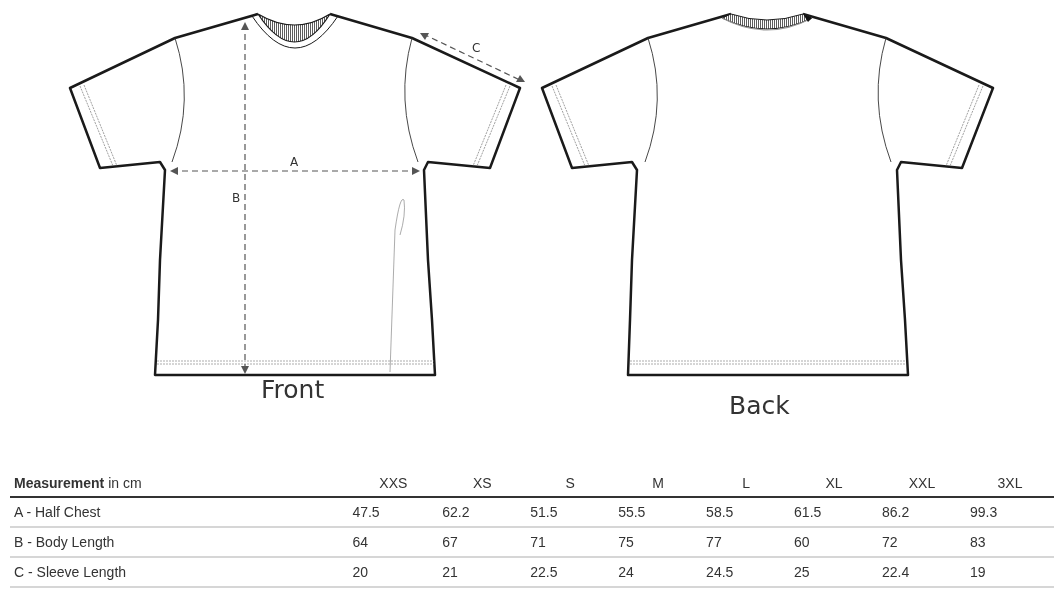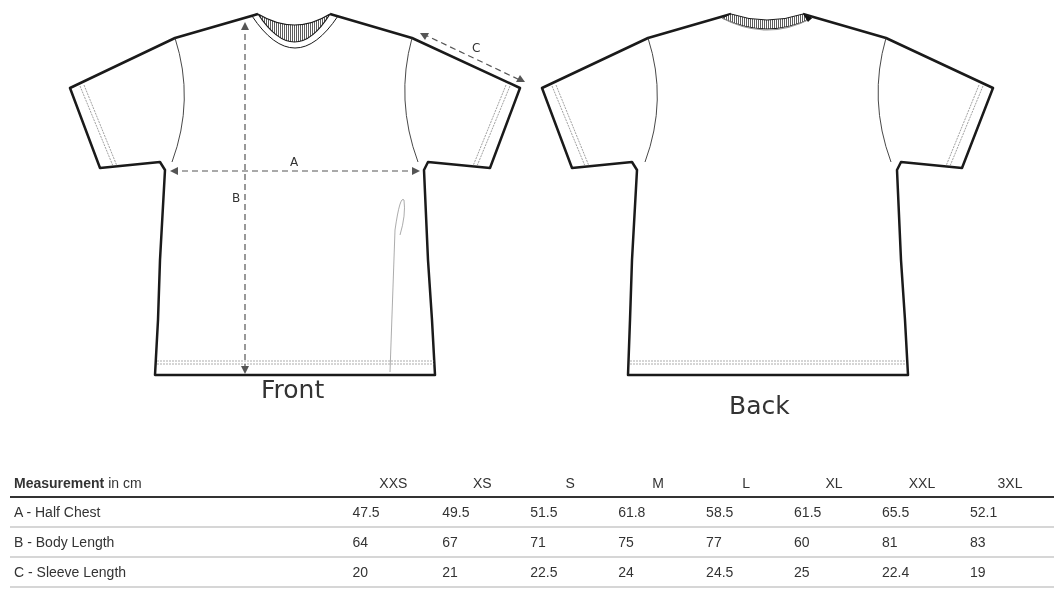--- a/index.html
+++ b/index.html
@@ -98,37 +98,37 @@
       <th>L</th>
       <th>XL</th>
       <th>XXL</th>
       <th>3XL</th>
     </tr>
   </thead>
   <tbody>
     <tr class="row">
       <td class="first">A - Half Chest</td>
       <td>47.5</td>
-      <td>49.5</td>
+      <td>62.2</td>
       <td>51.5</td>
-      <td>61.8</td>
+      <td>55.5</td>
       <td>58.5</td>
       <td>61.5</td>
-      <td>65.5</td>
-      <td>52.1</td>
+      <td>86.2</td>
+      <td>99.3</td>
     </tr>
     <tr class="row">
       <td class="first">B - Body Length</td>
       <td>64</td>
       <td>67</td>
       <td>71</td>
       <td>75</td>
       <td>77</td>
       <td>60</td>
-      <td>81</td>
+      <td>72</td>
       <td>83</td>
     </tr>
     <tr class="row">
       <td class="first">C - Sleeve Length</td>
       <td>20</td>
       <td>21</td>
       <td>22.5</td>
       <td>24</td>
       <td>24.5</td>
       <td>25</td>

